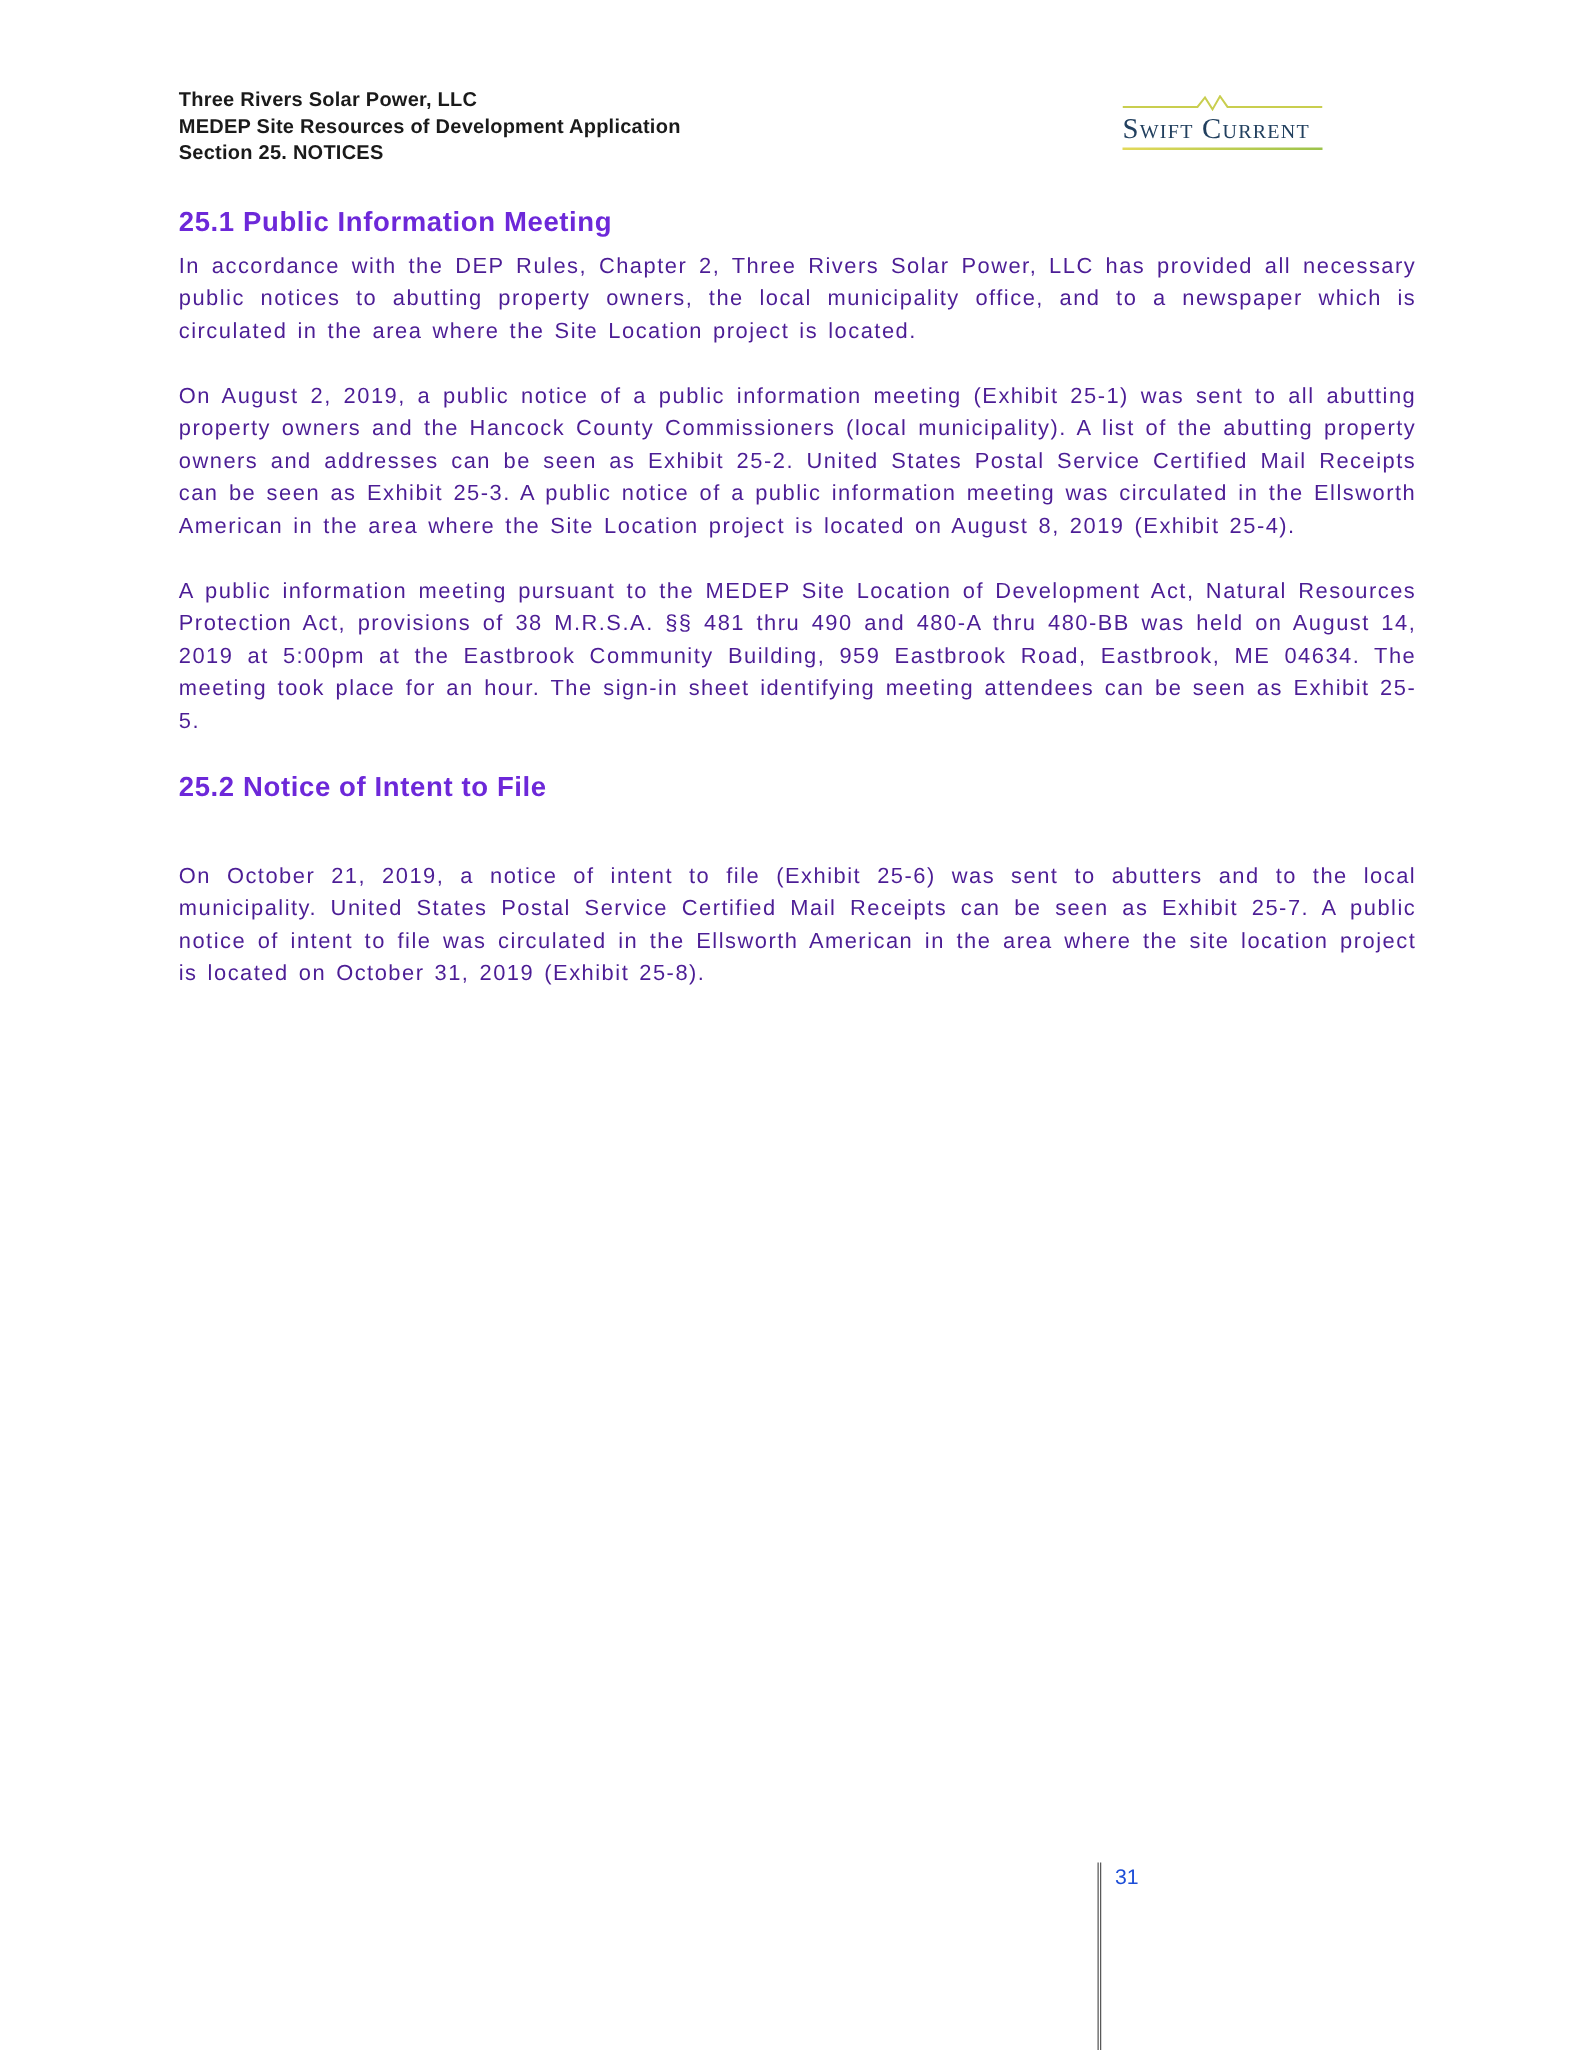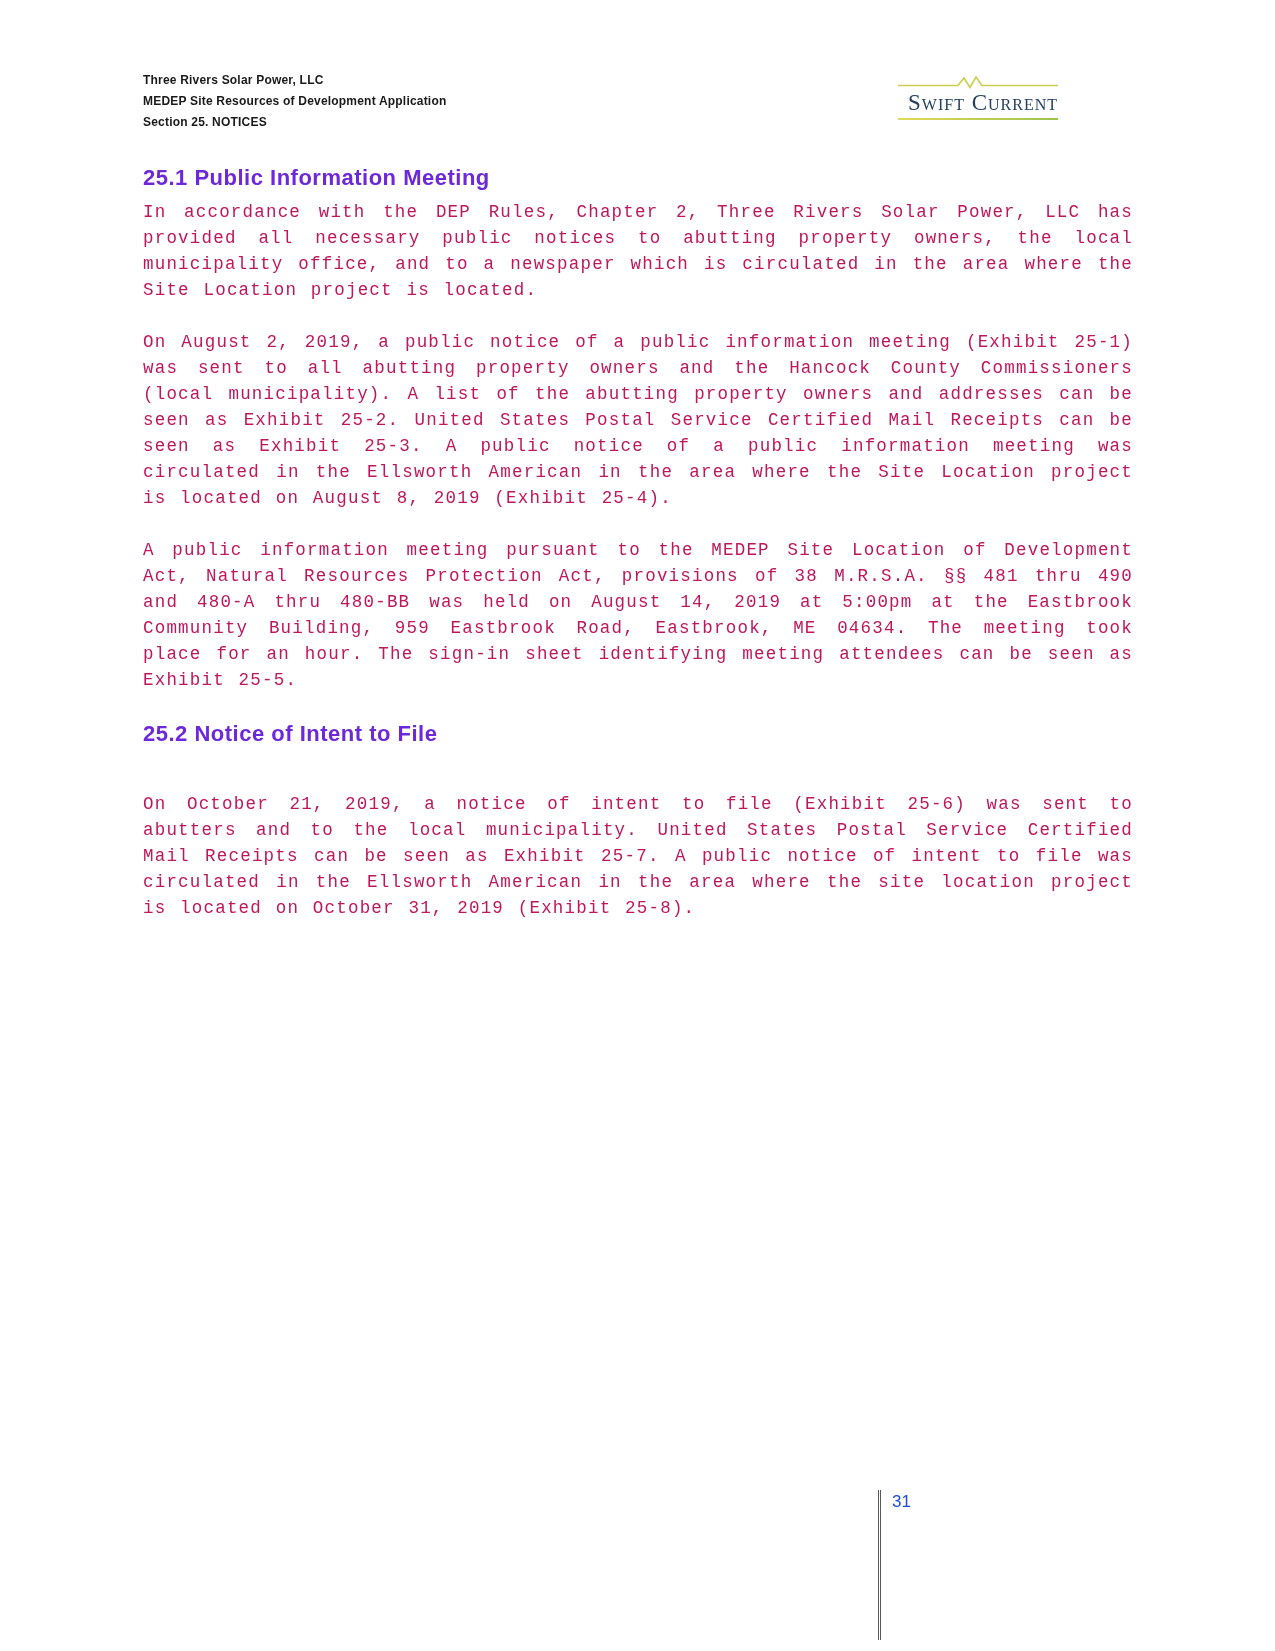--- a/index.html
+++ b/index.html
@@ -21,32 +21,32 @@
     width: 990px;
   }
 
   
   .doc-header {
     display: flex;
     justify-content: space-between;
     align-items: flex-start;
   }
   .header-left div {
-    font-size: 12px;
+    font-size: 16px;
     font-weight: bold;
     line-height: 21px;
     color: #1a1a1a;
     letter-spacing: 0.2px;
   }
 
   .logo {
     margin-right: 75px;
     margin-top: 6px;
     width: 160px;
-    text-align: right;
+    text-align: left;
   }
   .logo-pulse { display: block; margin: 0 auto 1px auto; }
   .logo-text {
     font-family: "Liberation Serif", serif;
     font-variant: small-caps;
     font-size: 23px;
     line-height: 26px;
     letter-spacing: 1px;
     color: #22405F;
     white-space: nowrap;
@@ -75,24 +75,23 @@
     color: #6d28d9;
   }
   .sec-1 h2 { margin-top: 32px; }
   .sec-2 h2 { margin-top: 28px; }
 
   
   p {
     font-size: 17.5px;
     line-height: 26px;
     text-align: justify;
-    color: #be185d;
+    color: #4c1d95;
     letter-spacing: 1.2px;
     word-spacing: 2px;
-    font-family: Liberation Mono, monospace;
   }
   p.first { margin-top: 8px; }
   p + p { margin-top: 26px; }
   p.spaced { margin-top: 44px; }
 
   
   .pagenum-wrap {
     position: absolute;
     left: 878px;
     top: 1490px;

